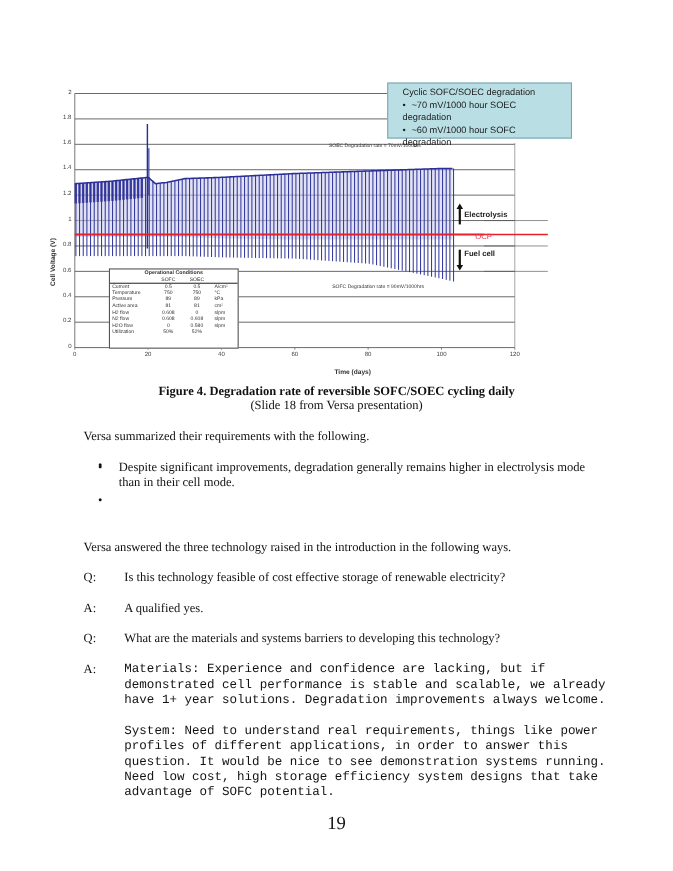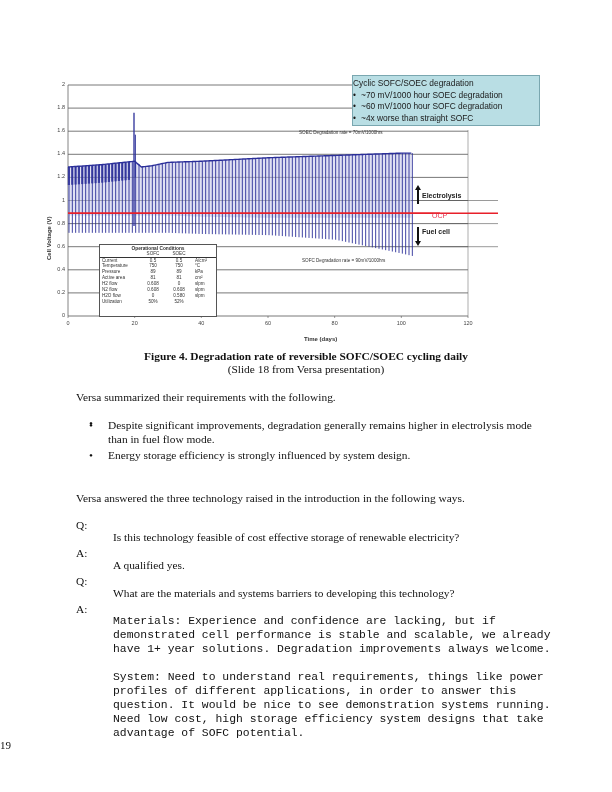--- a/index.html
+++ b/index.html
@@ -12,23 +12,23 @@
   .chart-svg { position: absolute; left: 0; top: 0; }
   .ylabel { position: absolute; left: -10px; top: 190px; transform: rotate(-90deg);
             transform-origin: left top; font-family: "Liberation Sans", sans-serif;
             font-size: 6px; font-weight: bold; color: #333; white-space: nowrap; }
   .xlabel { position: absolute; left: 248px; top: 266px; font-family: "Liberation Sans", sans-serif;
             font-size: 6px; font-weight: bold; color: #333; }
   .tick-y { position: absolute; width: 14px; text-align: right; font-family: "Liberation Sans", sans-serif;
             font-size: 5.5px; color: #444; }
   .tick-x { position: absolute; width: 20px; text-align: center; font-family: "Liberation Sans", sans-serif;
             font-size: 5.5px; color: #444; }
-  .info-box { position: absolute; left: 296px; top: 5px; width: 188px; height: 51px;
+  .info-box { position: absolute; left: 296px; top: 5px; width: 168px; height: 51px;
               background: #b9dee4; border: 1px solid #7aa7b0; box-sizing: border-box;
-              padding: 2px 0; font-family: "Liberation Sans", sans-serif; font-size: 8.4px;
+              padding: 2px 13px; font-family: "Liberation Sans", sans-serif; font-size: 8.4px;
               line-height: 11.5px; color: #1a1a1a; }
   .info-box ul { margin: 0; padding: 0; list-style: none; }
   .info-box li::before { content: "•"; display: inline-block; width: 8px; }
   .rate-label { position: absolute; font-family: "Liberation Sans", sans-serif; font-size: 4.6px; color: #333; white-space: nowrap; }
   .mode-label { position: absolute; font-family: "Liberation Sans", sans-serif; font-size: 7px;
                 font-weight: bold; color: #222; white-space: nowrap; }
   .ocp-label { position: absolute; font-family: "Liberation Sans", sans-serif; font-size: 7px;
                color: #e8304a; white-space: nowrap; }
   .arrow { position: absolute; width: 2px; background: #111; }
   .arrow-up::before, .arrow-down::after { content: ""; position: absolute; left: -2px;
@@ -54,23 +54,23 @@
   .caption-sub { top: 363px; }
 
   
   .para { position: absolute; left: 76px; width: 470px; font-size: 11.4px; line-height: 14.2px; }
   .bullets { position: absolute; left: 76px; top: 416px; width: 470px; font-size: 11.4px;
              line-height: 14.2px; margin: 0; padding: 0; list-style: none; }
   .bullets li { position: relative; padding-left: 32px; margin-bottom: 2px; }
   .bullets li .dot { position: absolute; left: 13px; top: 0; }
   .qa { position: absolute; left: 76px; width: 480px; font-size: 11.4px; line-height: 14.2px; display: flex; }
   .qa .tag { width: 37px; flex: none; }
-  .qa .text { width: 440px; margin-top: 12px; }
+  .qa .text { width: 440px; }
   .qa .text p { margin: 0 0 13px 0; font-family: Liberation Mono, monospace; }
-  .page-number { position: absolute; top: 739px; left: 0; width: 612px; text-align: left; font-size: 11px; }
+  .page-number { position: absolute; top: 739px; left: 0; width: 612px; text-align: center; font-size: 17px; }
 </style>
 </head>
 <body>
 
 <div class="page">
 
   <div class="figure">
     <svg class="chart-svg" id="chart-svg" width="500" height="280">
         <line x1="12" x2="412" y1="246" y2="246" stroke="#555" stroke-width="0.8"></line>
         <line x1="12" x2="412" y1="222.9" y2="222.9" stroke="#555" stroke-width="0.8"></line>
@@ -246,21 +246,20 @@
         <div class="tick-x" style="left: 402px; top: 250px;">120</div>
       </div>
     <div class="ylabel">Cell Voltage (V)</div>
     <div class="xlabel">Time (days)</div>
 
     <div class="info-box">
       <div>Cyclic SOFC/SOEC degradation</div>
       <ul>
         <li>~70 mV/1000 hour SOEC degradation</li>
         <li>~60 mV/1000 hour SOFC degradation</li>
-        <li>~4x worse than straight SOFC</li>
       </ul>
     </div>
 
     <div class="rate-label" style="left:243px; top:60px;">SOEC Degradation rate = 70mV/1000hrs</div>
     <div class="rate-label" style="left:246px; top:188px;">SOFC Degradation rate = 90mV/1000hrs</div>
 
     <div class="arrow arrow-up" style="left:361px; top:119px; height:15px;"></div>
     <div class="mode-label" style="left:366px; top:122px;">Electrolysis</div>
     <div class="ocp-label" style="left:376px; top:142px;">OCP</div>
     <div class="arrow arrow-down" style="left:361px; top:157px; height:15px;"></div>
@@ -327,22 +326,22 @@
     </div>
   </div>
 
   <div class="caption caption-title">Figure 4. Degradation rate of reversible SOFC/SOEC cycling daily</div>
   <div class="caption caption-sub">(Slide 18 from Versa presentation)</div>
 
   <div class="para" style="top:390px;">Versa summarized their requirements with the following.</div>
 
   <ul class="bullets">
     <li><span class="dot">•</span></li>
-    <li><span class="dot">•</span><span>Despite significant improvements, degradation generally remains higher in electrolysis mode than in fuel flow mode.</span></li>
-    <li><span class="dot">•</span><span>Energy storage efficiency is strongly influenced by system design.</span></li>
+    <li><span class="dot">•</span><span>Despite significant improvements, degradation generally remains higher in electrolysis mode than in their cell mode.</span></li>
+    <li><span class="dot">•</span></li>
   </ul>
 
   <div class="para" style="top:491px;">Versa answered the three technology raised in the introduction in the following ways.</div>
 
   <div class="qa" style="top:518px;">
     <span class="tag">Q:</span>
     <span class="text">Is this technology feasible of cost effective storage of renewable electricity?</span>
   </div>
   <div class="qa" style="top:546px;">
     <span class="tag">A:</span>

